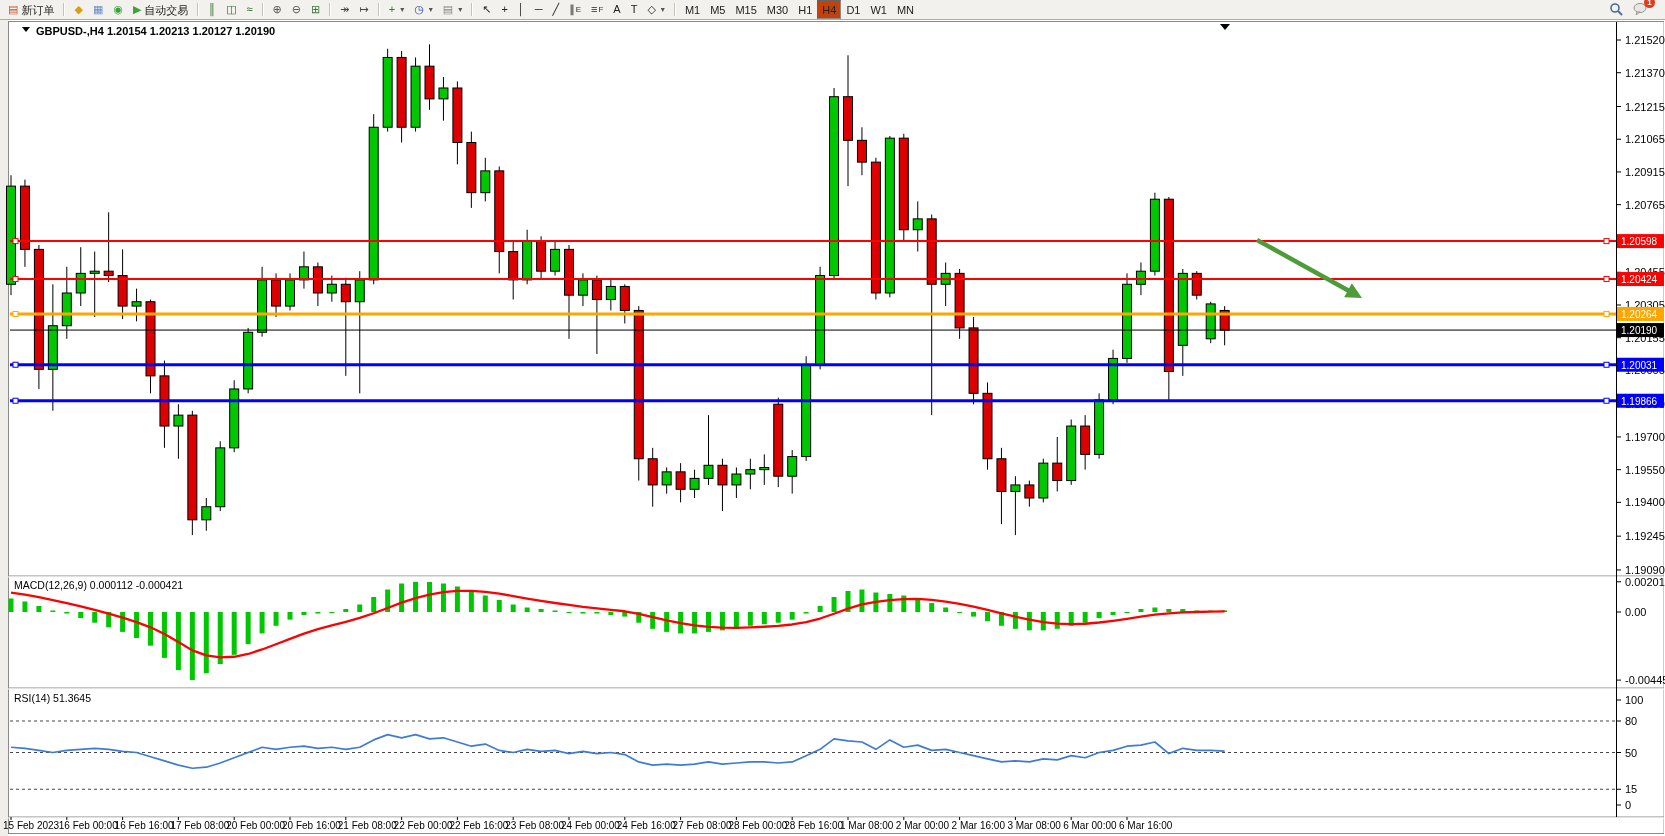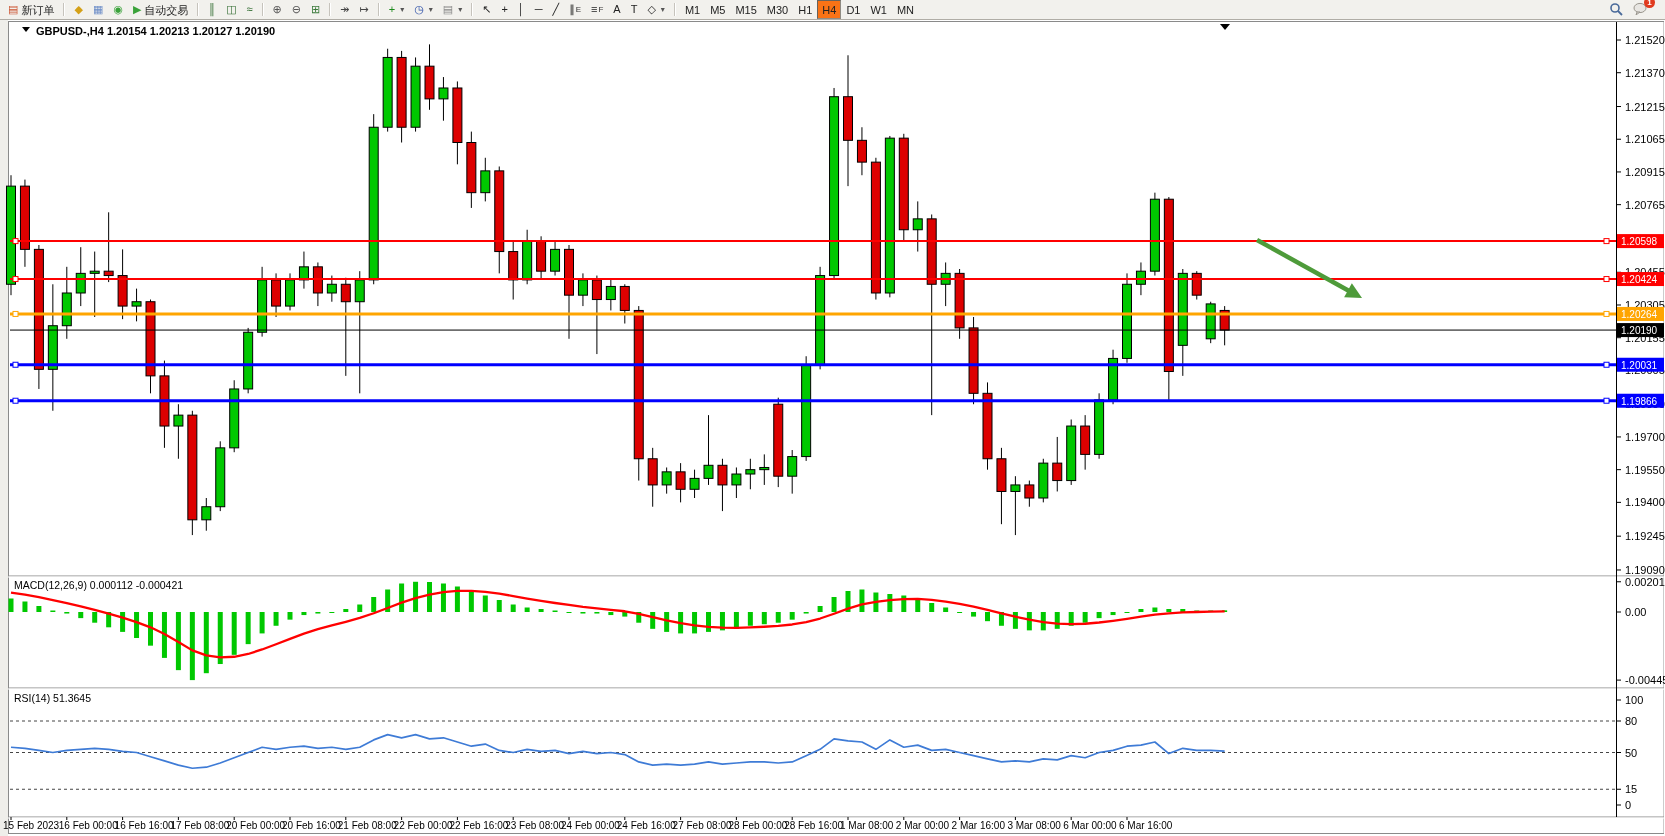--- a/index.html
+++ b/index.html
@@ -6,21 +6,21 @@
     font-family:"Liberation Sans",sans-serif;}
   #app{position:relative;width:1665px;height:836px;background:#fff;}
   #toolbar{position:absolute;top:0;left:0;width:1665px;height:20px;background:#f2f1ed;
     border-bottom:1px solid #b0ada6;display:flex;align-items:center;font-size:11px;
     padding:0 3px;box-sizing:border-box;z-index:3;color:#222;}
   .tb-group{display:flex;align-items:center;}
   .tb-sep{width:1px;height:13px;background:#c6c3bc;border-right:1px solid #ffffff;margin:0 4px;}
   .tb-btn{display:flex;align-items:center;gap:3px;padding:1px 4px;height:15px;
     border:1px solid transparent;background:transparent;font-size:11px;line-height:14px;
     cursor:default;white-space:nowrap;color:#222;}
-  .tb-btn.active{background:#f97316;border:1px solid #8f8b83;border-top-color:#67635c;border-left-color:#67635c;align-items:flex-end;}
+  .tb-btn.active{background:#c2410c;border:1px solid #8f8b83;border-top-color:#67635c;border-left-color:#67635c;align-items:flex-end;}
   .tb-icon{font-size:11px;line-height:1;}
   .tb-sub{font-size:8px;line-height:1;margin-left:-2px;color:#333;}
   .caret{font-size:8px;color:#555;margin-left:2px;}
   .tb-right{margin-left:auto;display:flex;align-items:center;gap:10px;padding-right:14px;}
   .badge{position:absolute;top:-5px;right:-7px;background:#e03a1e;color:#fff;border-radius:50%;
     width:11px;height:11px;font-size:8px;line-height:11px;text-align:center;font-weight:bold;}
   .bubble-wrap{position:relative;display:inline-block;}
   #chart-svg{position:absolute;top:0;left:0;}
   #chart-svg text{font-family:"Liberation Sans",sans-serif;}
 </style>

